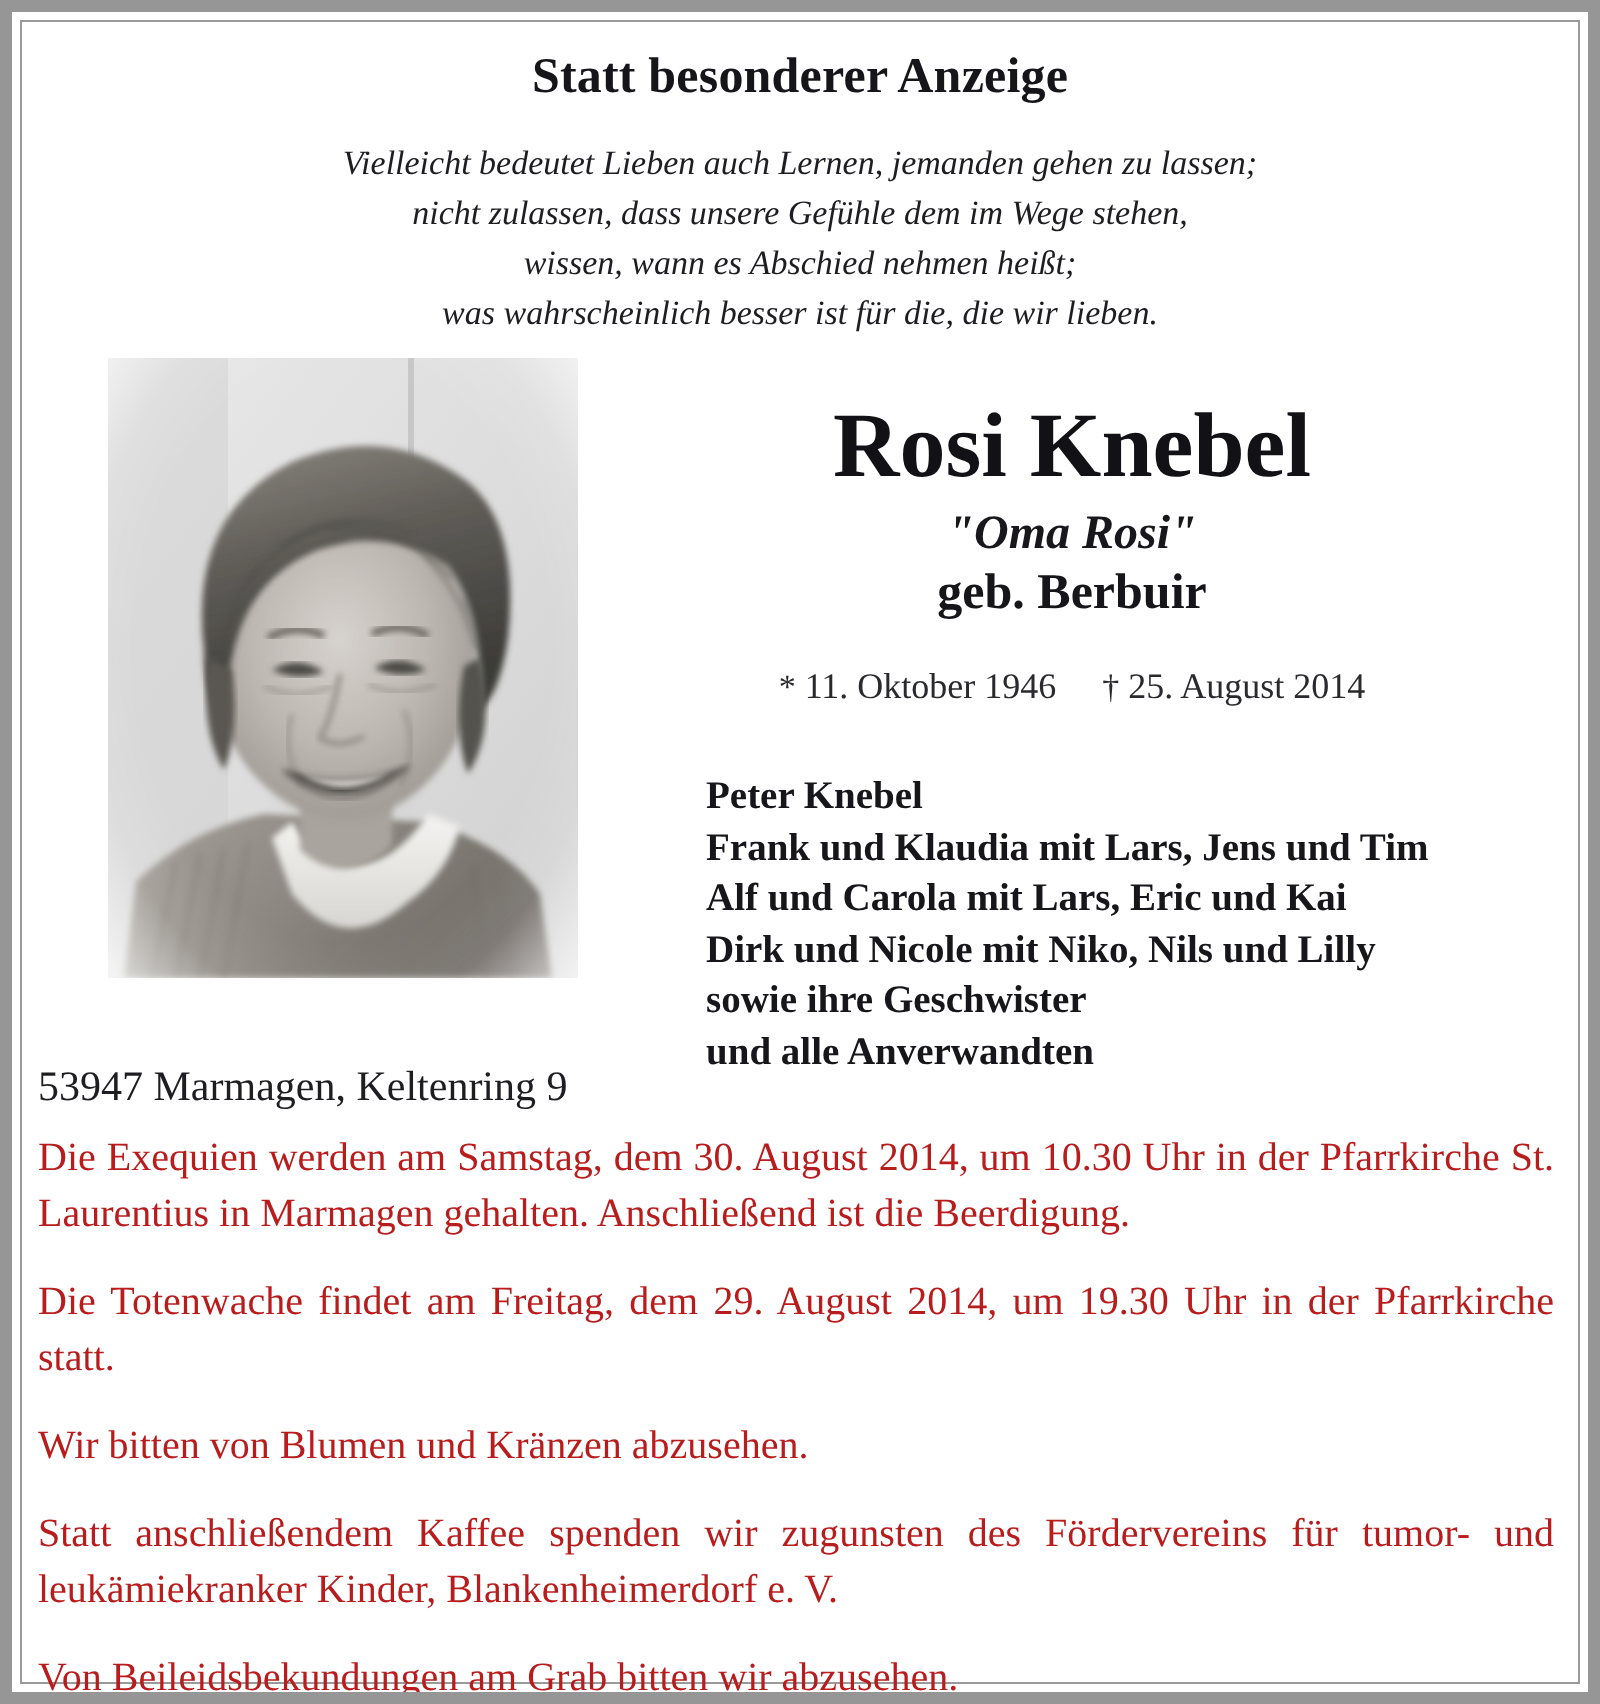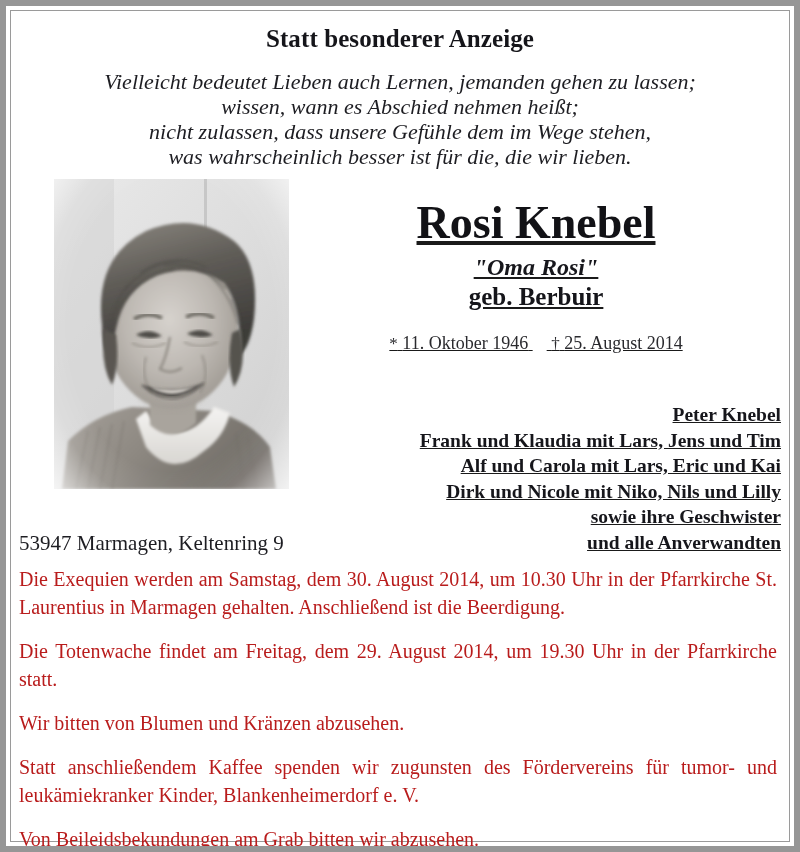--- a/index.html
+++ b/index.html
@@ -54,21 +54,21 @@
     font-weight: bold;
     letter-spacing: .1px;
     margin: 14px 0 0 0;
     color: #15151a;
   }
 
   
   .verse {
     text-align: center;
     font-style: italic;
-    font-size: 22px;
+    font-size: 17px;
     line-height: 25px;
     margin-top: 16px;
     color: #1d1d22;
   }
   .verse div { white-space: nowrap; }
 
   
   .band {
     position: relative;
     height: 350px;
@@ -88,21 +88,20 @@
     mask-image: radial-gradient(ellipse 76% 82% at 50% 47%,
                   #000 58%, rgba(0,0,0,.88) 72%, rgba(0,0,0,.45) 86%, rgba(0,0,0,0) 100%);
   }
   .portrait svg { display: block; width: 100%; height: 100%; }
 
   .identity {
     position: absolute;
     left: 280px;
     top: 0;
     right: 8px;
-    text-decoration: underline;
   }
   .deceased-name {
     text-align: center;
     font-size: 46px;
     font-weight: bold;
     line-height: 52px;
     margin-top: 18px;
     color: #121216;
   }
   .nickname {
@@ -124,27 +123,26 @@
     text-align: center;
     font-size: 18px;
     margin-top: 22px;
     color: #2a2a2e;
   }
   .dates .sym { font-size: 17px; }
   .dates .gap { display: inline-block; width: 14px; }
 
   
   .mourners {
-    margin-top: 48px;
+    margin-top: 32px;
     padding-left: 62px;
     font-size: 19.5px;
     font-weight: bold;
     line-height: 25.5px;
     color: #16161b;
-    text-align: right;
   }
   .mourners div { white-space: nowrap; }
 
   
   .address {
     position: absolute;
     left: 8px;
     top: 352px;
     font-size: 21px;
     color: #1d1d22;
@@ -171,22 +169,22 @@
 <div class="notice">
   <div class="frame-gap"></div>
   <div class="frame-rule"></div>
 
   <div class="sheet">
 
     <div class="headline">Statt besonderer Anzeige</div>
 
     <div class="verse">
       <div>Vielleicht bedeutet Lieben auch Lernen, jemanden gehen zu lassen;</div>
+      <div>nicht zulassen, dass unsere Gefühle dem im Wege stehen,</div>
       <div>wissen, wann es Abschied nehmen heißt;</div>
-      <div>nicht zulassen, dass unsere Gefühle dem im Wege stehen,</div>
       <div>was wahrscheinlich besser ist für die, die wir lieben.</div>
     </div>
 
     <div class="band">
 
       <div class="portrait">
         <svg viewBox="0 0 235 310" preserveAspectRatio="xMidYMid slice">
           <defs>
             <linearGradient id="wallG" x1="0" y1="0" x2="1" y2="1">
               <stop offset="0%" stop-color="#e9e9e9"></stop>

